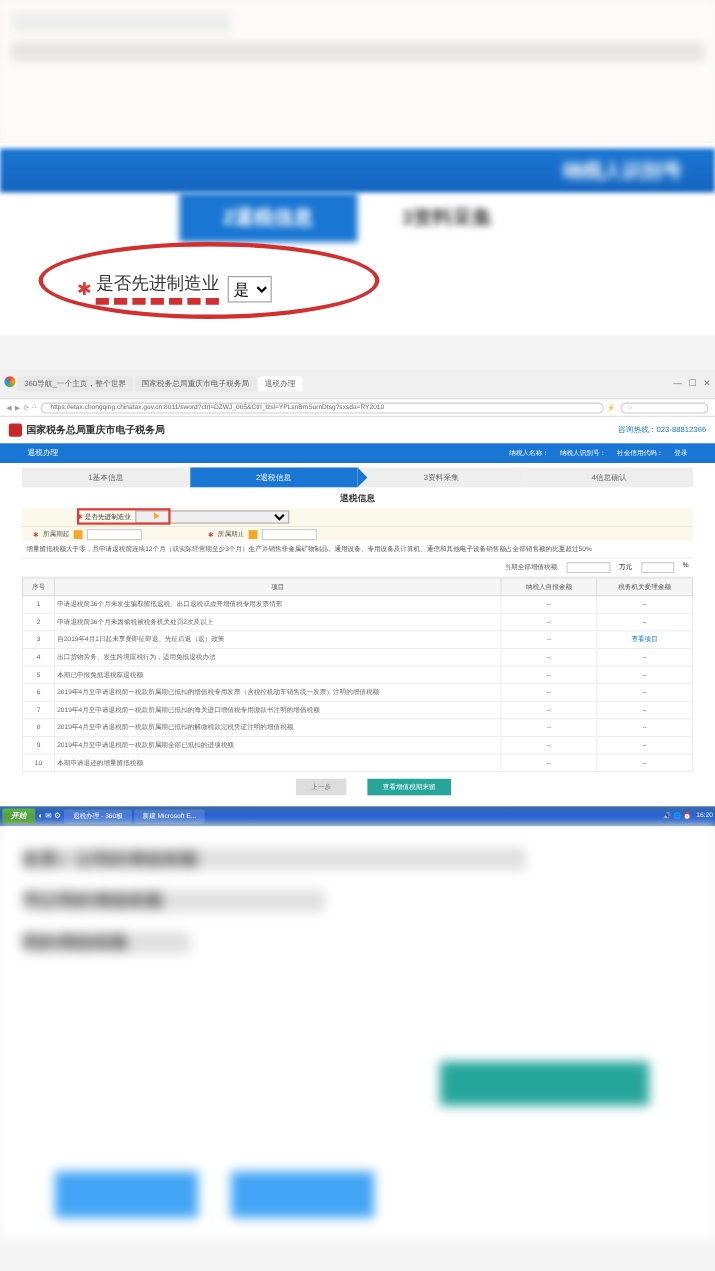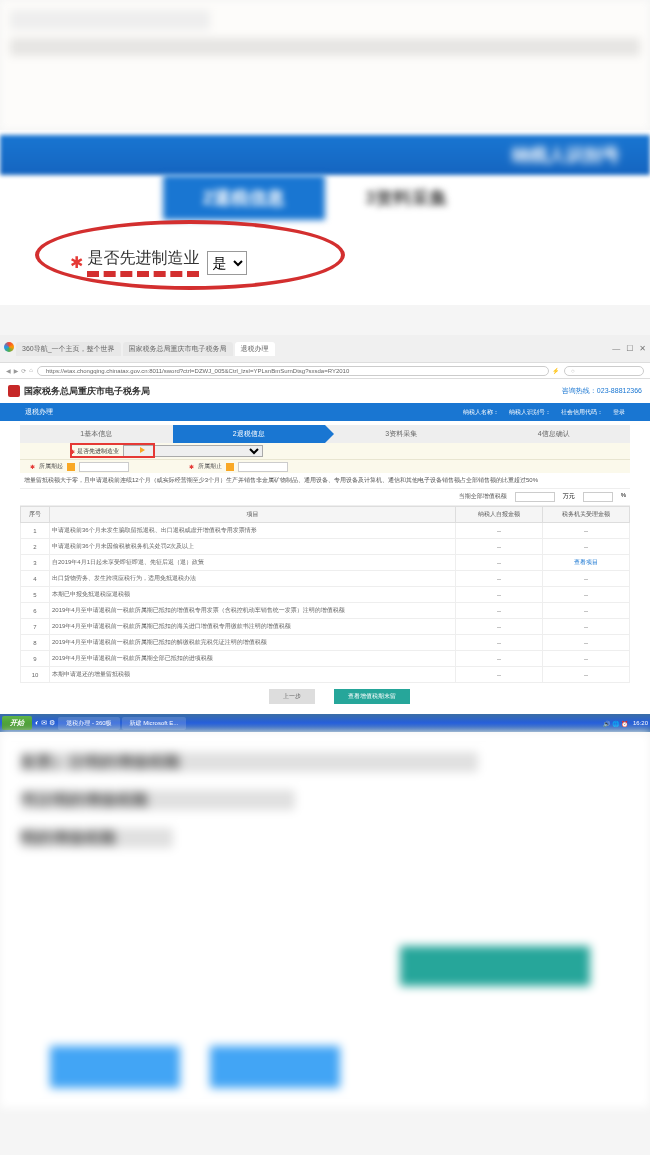--- a/index.html
+++ b/index.html
@@ -472,20 +472,21 @@
     </div>
   </div>
 
   <div class="content-area">
     <div class="step-tabs">
       <div class="step-tab">1基本信息</div>
       <div class="step-tab active">2退税信息</div>
       <div class="step-tab">3资料采集</div>
       <div class="step-tab">4信息确认</div>
     </div>
+    <div class="section-title">退税信息</div>
 
     <div class="form-row">
       <div class="red-box"></div>
       <span class="form-star">✱</span>
       <span class="form-label">是否先进制造业</span>
       <select class="form-select"></select>
       <div class="cursor-icon"></div>
     </div>
     <div class="filter-row">
       <div class="filter-item">

